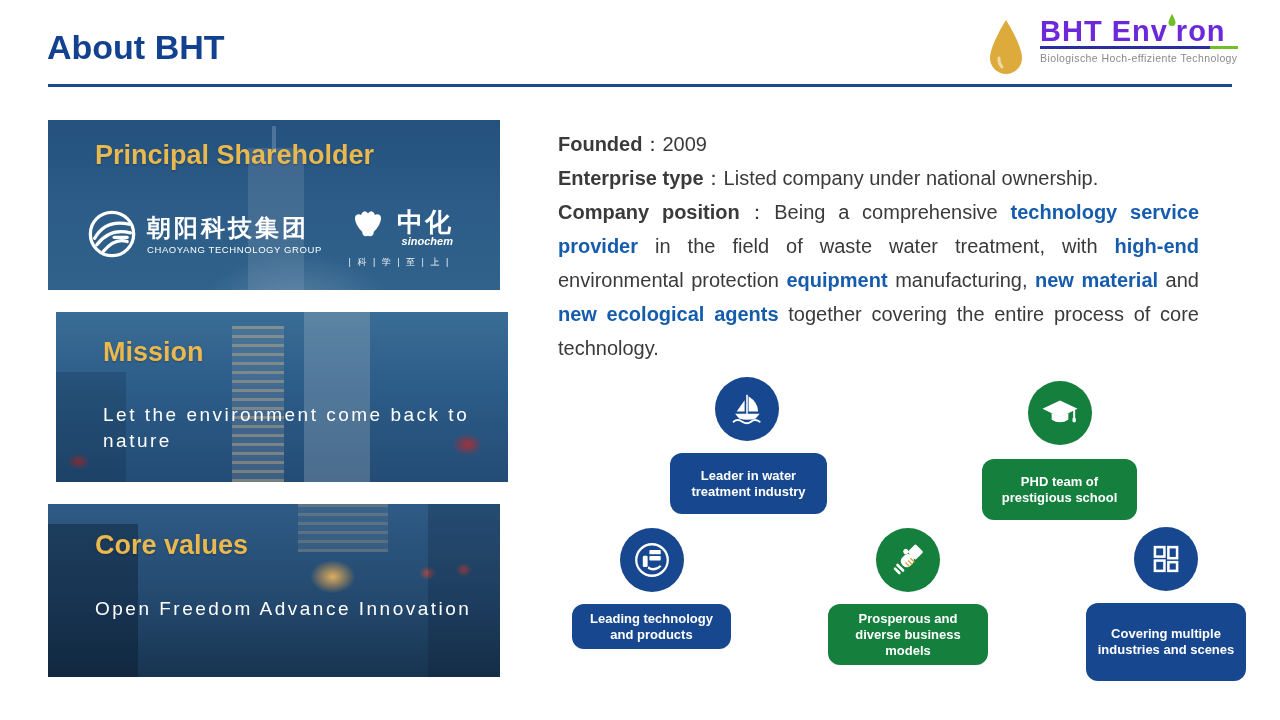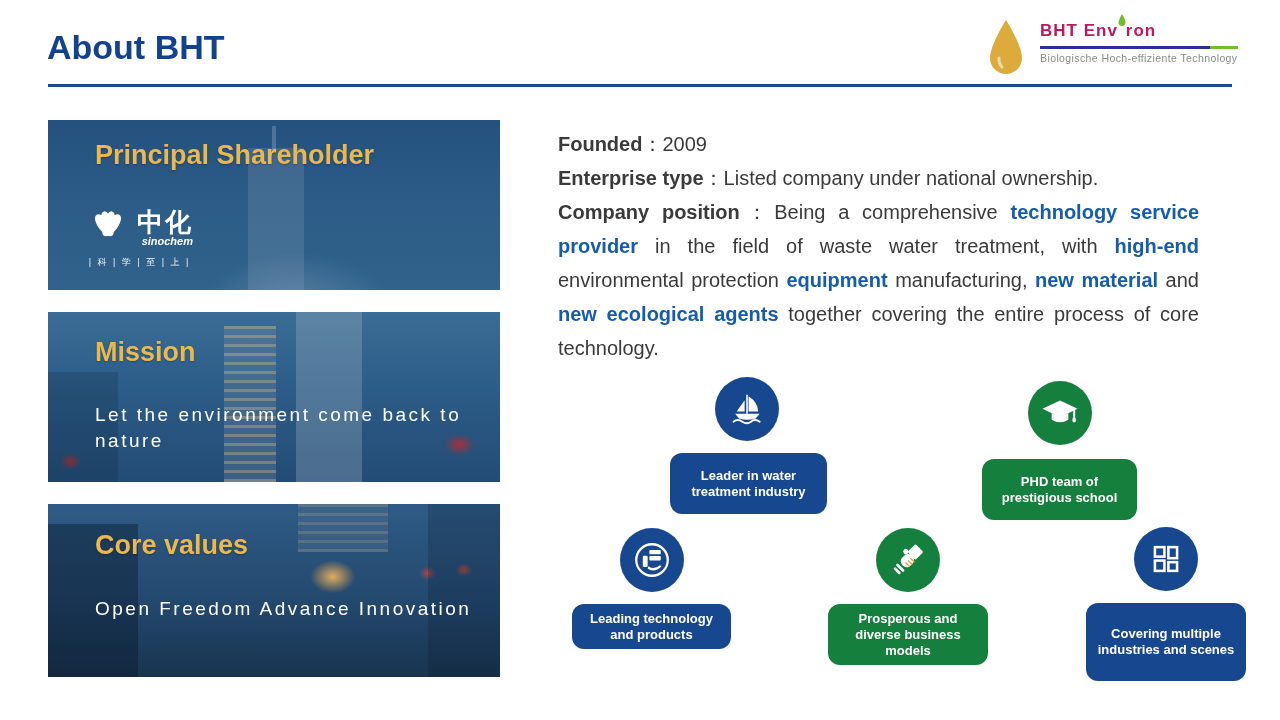--- a/index.html
+++ b/index.html
@@ -7,38 +7,39 @@
   body {
     width:1280px; height:720px; position:relative; overflow:hidden;
     background:#ffffff; font-family:"Liberation Sans", sans-serif;
   }
   
   .slide-title { position:absolute; left:47px; top:28px; font-size:34px; font-weight:bold; color:#12418F; }
   .header-line { position:absolute; left:48px; top:84px; width:1184px; height:3px; background:#1A4B8F; }
   .logo { position:absolute; left:986px; top:16px; width:252px; height:66px; display:flex; align-items:flex-start; }
   .logo-drop { width:40px; height:58px; margin-top:2px; }
   .logo-text { margin-left:14px; }
-  .brand-line { font-size:17px; font-weight:bold; color:#be185d; letter-spacing:1px; line-height:30px; white-space:nowrap; }
+  .brand-line { font-size:29px; font-weight:bold; color:#6d28d9; letter-spacing:1px; line-height:30px; white-space:nowrap; }
   .brand-drop-icon { display:inline-block; width:8px; height:13px; vertical-align:top; margin:-2px 0 0 0; }
   .brand-underline { height:3px; margin-top:0; background:linear-gradient(90deg,#2B2F9E 0 86%, #6FBE2A 86% 100%); }
   .brand-subtitle { font-size:10.5px; color:#8A8A8A; margin-top:3px; letter-spacing:0.4px; white-space:nowrap; }
   
   .card { position:absolute; left:48px; width:452px; overflow:hidden; color:#fff; }
   .card-title { position:absolute; left:47px; font-size:27px; font-weight:bold; color:#E9B84E; text-shadow:0 1px 2px rgba(0,0,0,.25); }
   .card-body { position:absolute; left:47px; font-size:19px; letter-spacing:2.5px; line-height:26px; color:#fff; }
   #card-shareholder { top:120px; height:170px;
     background:
       radial-gradient(140px 90px at 55% 115%, rgba(205,220,235,.28), rgba(205,220,235,0) 70%),
       linear-gradient(180deg,#24517E 0%, #2C5C87 50%, #30628B 100%);
   }
   #card-mission { top:312px; height:170px;
     background:
       radial-gradient(22px 16px at 91% 78%, rgba(175,45,50,.9), rgba(175,45,50,0) 70%),
       radial-gradient(16px 12px at 5% 88%, rgba(175,45,50,.85), rgba(175,45,50,0) 70%),
       linear-gradient(180deg,#3A6D96 0%, #2C5C88 45%, #234C75 100%);
+    margin-left: 8px;
   }
   #card-corevalues { top:504px; height:173px;
     background:
       radial-gradient(30px 22px at 63% 42%, rgba(255,190,90,.85), rgba(255,170,60,.25) 55%, rgba(255,170,60,0) 75%),
       radial-gradient(12px 10px at 84% 40%, rgba(200,70,60,.8), rgba(200,70,60,0) 70%),
       radial-gradient(12px 10px at 92% 38%, rgba(200,70,60,.8), rgba(200,70,60,0) 70%),
       linear-gradient(180deg,#2E5B85 0%, #24496F 55%, #18344F 100%);
   }
   .deco { position:absolute; }
   .bld { background:rgba(150,170,190,.22); }
@@ -94,20 +95,33 @@
     <div class="brand-underline"></div>
     <div class="brand-subtitle">Biologische Hoch-effiziente Technology</div>
   </div>
 </div>
 
 <div class="card" id="card-shareholder">
   <div class="deco bld" style="left:200px; top:28px; width:56px; height:142px;"></div>
   <div class="deco" style="left:224px; top:6px; width:4px; height:26px; background:rgba(200,215,230,.25);"></div>
   <div class="card-title" style="top:20px;">Principal Shareholder</div>
   <div class="logos-row">
+    <div class="chaoyang">
+      <svg width="52" height="52" viewBox="0 0 48 48">
+        <circle cx="24" cy="24" r="20" fill="none" stroke="#fff" stroke-width="3"></circle>
+        <path d="M8 28 Q18 10 40 15" stroke="#fff" stroke-width="3" fill="none" stroke-linecap="round"></path>
+        <path d="M10 34 Q22 18 41 23" stroke="#fff" stroke-width="3" fill="none" stroke-linecap="round"></path>
+        <path d="M16 40 Q27 27 38 31" stroke="#fff" stroke-width="3" fill="none" stroke-linecap="round"></path>
+        <path d="M26 27 L38 27" stroke="#fff" stroke-width="3" stroke-linecap="round"></path>
+      </svg>
+      <div class="chaoyang-text">
+        <div class="zh">朝阳科技集团</div>
+        <div class="en">CHAOYANG TECHNOLOGY GROUP</div>
+      </div>
+    </div>
     <div class="sinochem">
       <div class="sinochem-top">
         <svg width="44" height="40" viewBox="0 0 44 40">
           <g fill="#fff">
             <ellipse cx="22" cy="16" rx="6" ry="13" transform="rotate(-38 22 22)"></ellipse>
             <ellipse cx="22" cy="15" rx="5.5" ry="12" transform="rotate(-12 22 22)"></ellipse>
             <ellipse cx="22" cy="15" rx="5.5" ry="12" transform="rotate(12 22 22)"></ellipse>
             <ellipse cx="22" cy="16" rx="6" ry="13" transform="rotate(38 22 22)"></ellipse>
           </g>
         </svg>

